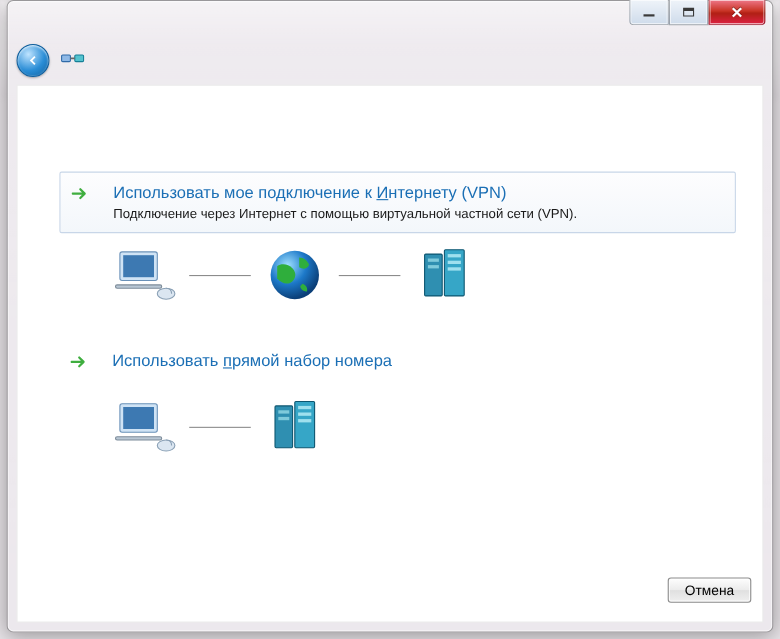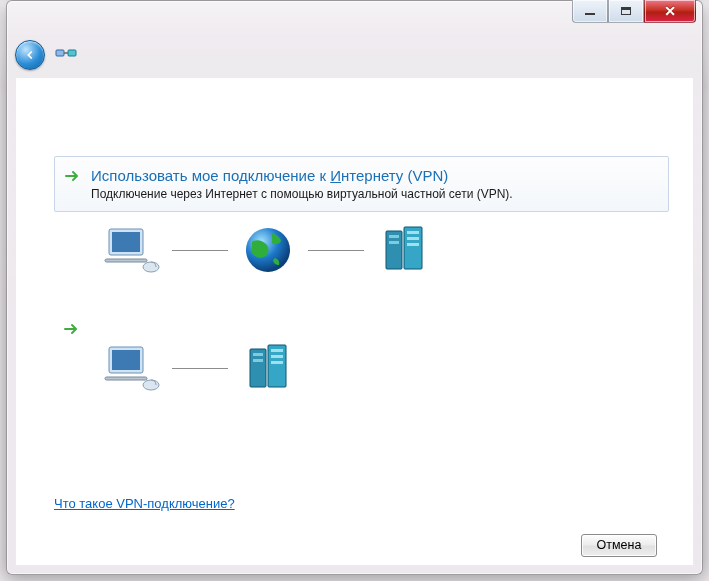--- a/index.html
+++ b/index.html
@@ -90,21 +90,21 @@
     background:#fff;
     border:1px solid rgba(0,0,0,.08);
     box-sizing:border-box;
   }
 
   .options {
     position:absolute; left:38px; right:24px; top:78px;
   }
 
   .option {
-    padding:10px 12px 10px 36px;
+    padding:10px 12px 10px 48px;
     position:relative;
     margin-bottom:4px;
   }
   .option.selected {
     border:1px solid #c8d6e8;
     background:linear-gradient(#fdfdfe,#f3f7fb);
     border-radius:2px;
   }
   .option .arrow-icon {
     position:absolute; left:10px; top:13px;
@@ -123,23 +123,23 @@
   }
   .sep { width:56px; height:0; border-top:1.5px solid #8c8c8c; }
   .pic { width:64px; height:56px; display:flex; align-items:center; justify-content:center; }
 
   .help-link {
     position:absolute; left:38px; bottom:54px;
     color:#0066cc; font-size:13px; text-decoration:underline; cursor:pointer;
   }
 
   .footer {
-    position:absolute; left:0; right:12px; bottom:0; height:40px;
-    display:flex; align-items:center; justify-content:flex-end;
-    padding-right:24px;
+    position:absolute; left:0; right:0; bottom:0; height:40px;
+    display:flex; align-items:flex-start; justify-content:flex-end;
+    padding-right:10px;
     box-sizing:border-box;
   }
   .btn {
     min-width:76px; height:23px;
     border:1px solid #8b8b8b; border-radius:3px;
     background:linear-gradient(#fdfdfd,#ececec 48%,#e0e0e0 52%,#efefef);
     font: inherit; font-size:12.5px;
     padding:0 12px;
     box-shadow: inset 0 0 0 1px rgba(255,255,255,.8);
     cursor:pointer;
@@ -240,20 +240,23 @@
           </svg>
         </div>
       </div>
 
       <div class="option">
         <span class="arrow-icon">
           <svg width="16" height="12" viewBox="0 0 16 12">
               <path d="M1 6h10M8 2l4 4-4 4" fill="none" stroke="#3fae3f" stroke-width="2" stroke-linecap="round" stroke-linejoin="round"></path>
             </svg>
         </span>
+        <div class="opt-title">
+          <span>Использовать </span><span class="accel">п</span><span>рямой набор номера</span>
+        </div>
       </div>
 
       <div class="diagram" style="margin-bottom:14px">
         <div class="pic">
           <svg width="58" height="50" viewBox="0 0 58 50">
             <rect x="6" y="4" width="34" height="26" rx="2" fill="#cfe3f5" stroke="#6a91b8"></rect>
             <rect x="9" y="7" width="28" height="20" fill="#3d79b2"></rect>
             <rect x="2" y="34" width="42" height="3" rx="1.5" fill="#b9c7d4" stroke="#7d8c9a"></rect>
             <ellipse cx="48" cy="42" rx="8" ry="5" fill="#dbe6f1" stroke="#8aa0b5"></ellipse>
             <path d="M48 37c3 0 5 2 5 5" fill="none" stroke="#8aa0b5"></path>
@@ -268,20 +271,19 @@
             <rect x="27" y="12" width="12" height="3" fill="#9fe0ee"></rect>
             <rect x="27" y="18" width="12" height="3" fill="#9fe0ee"></rect>
             <rect x="9" y="10" width="10" height="3" fill="#7fcadb"></rect>
             <rect x="9" y="16" width="10" height="3" fill="#7fcadb"></rect>
           </svg>
         </div>
       </div>
 
     </div>
 
-    <a class="help-link">Что такое VPN-подключение?</a>
 
     <div class="footer">
       <button class="btn">Отмена</button>
     </div>
 
   </div>
 </div>
 
 </body></html>

